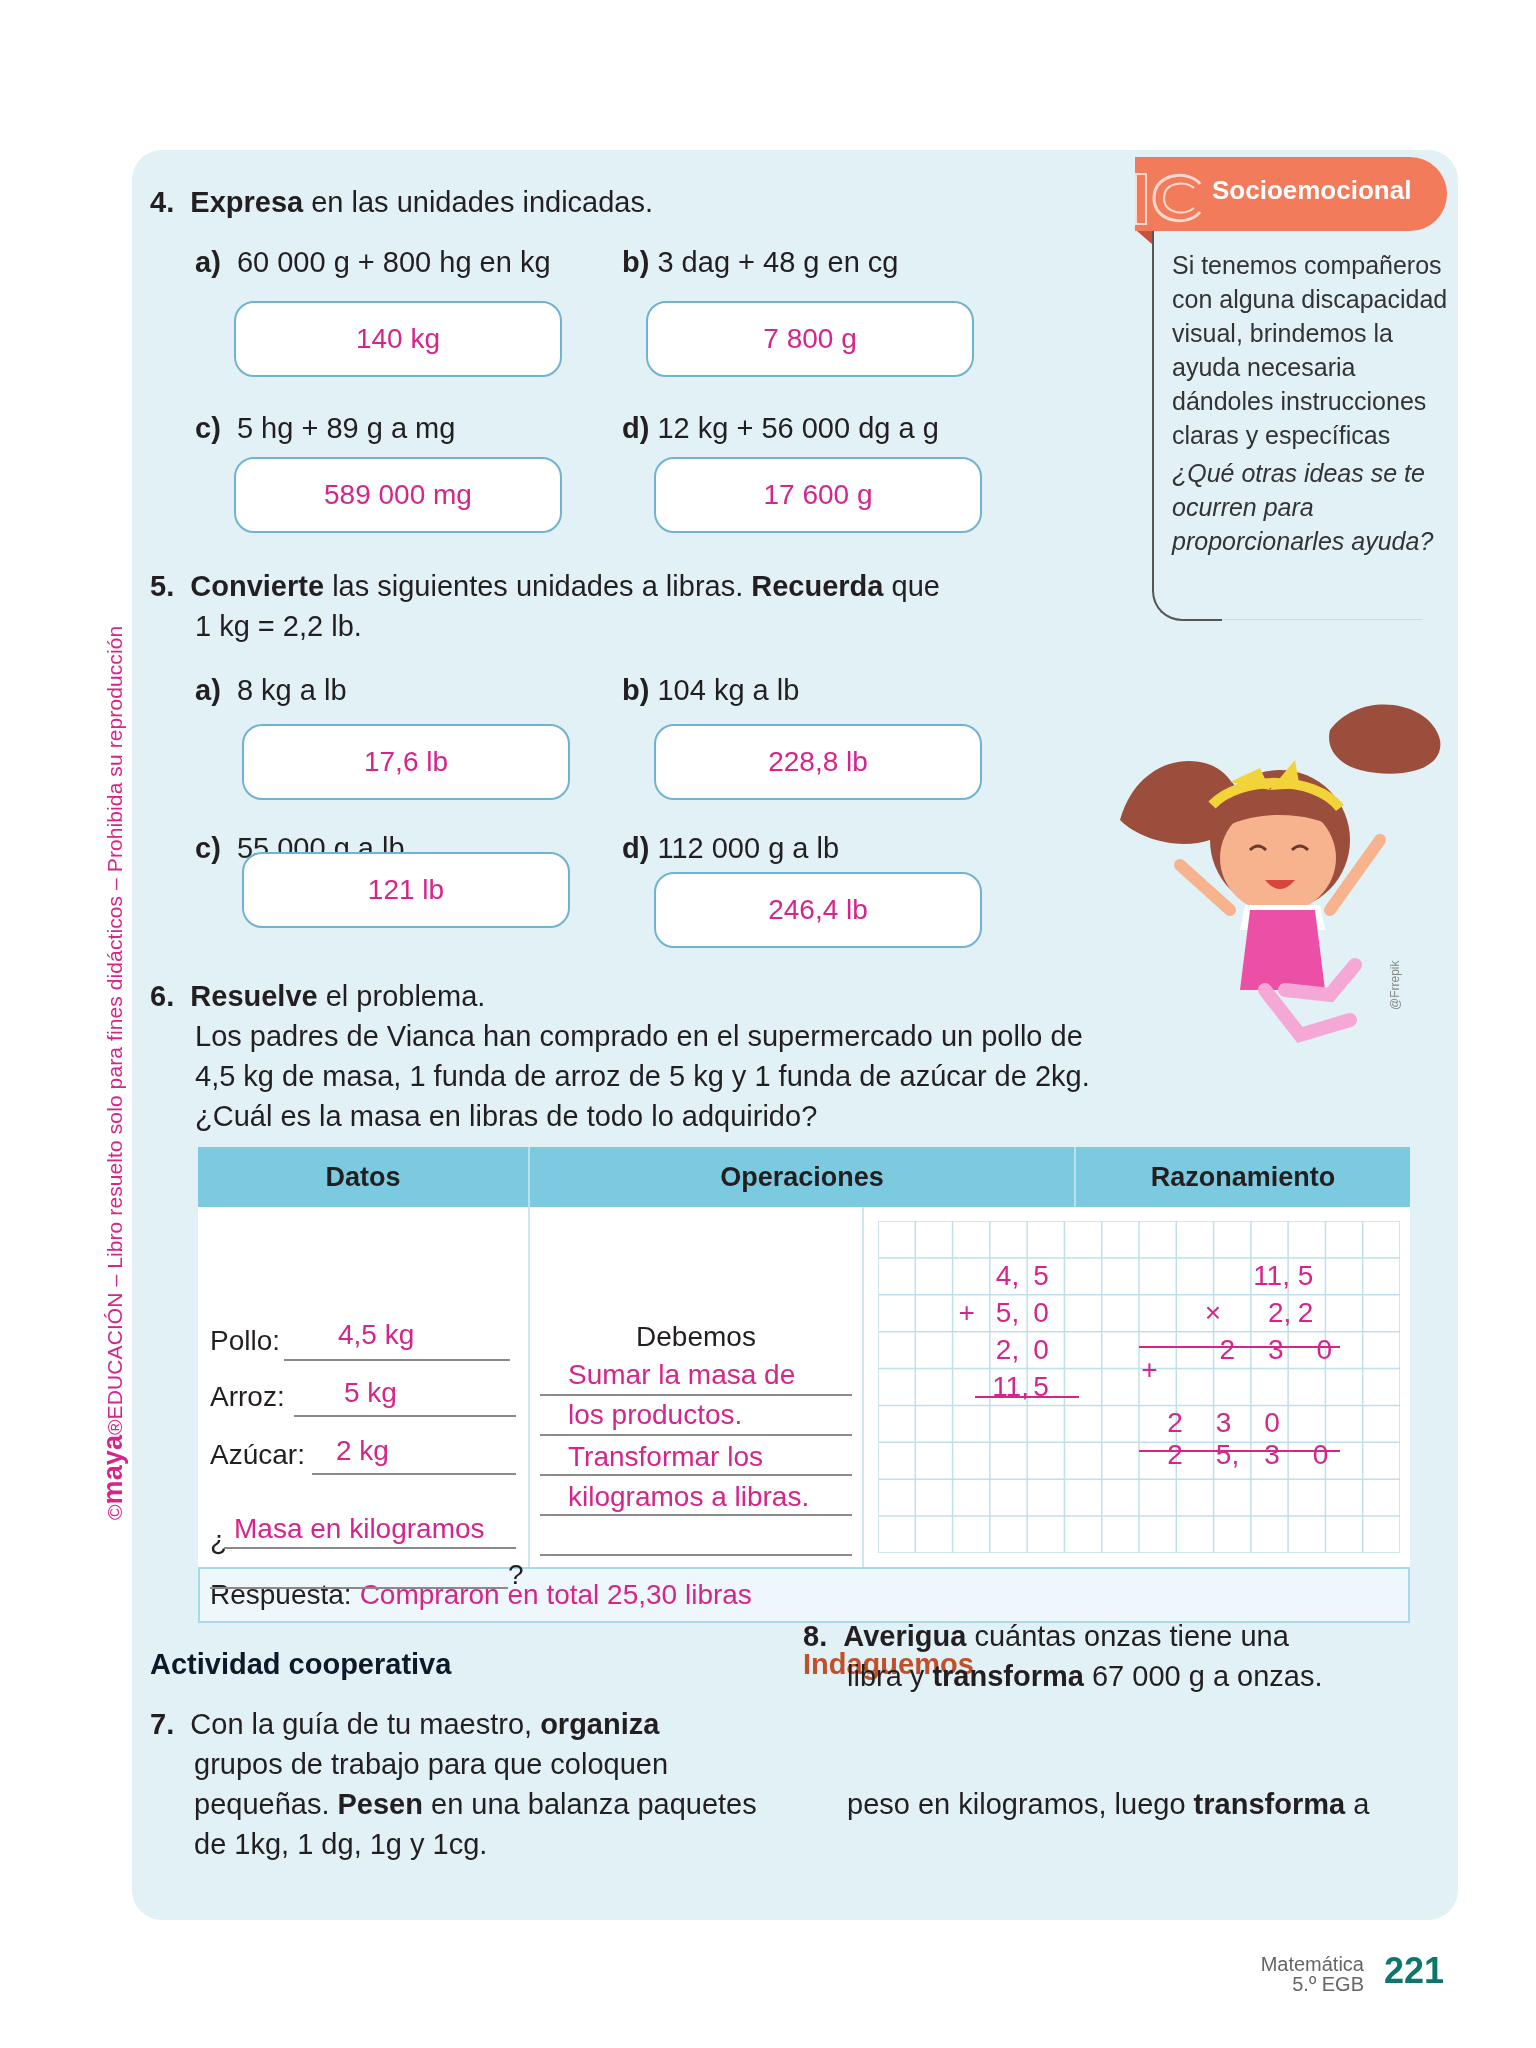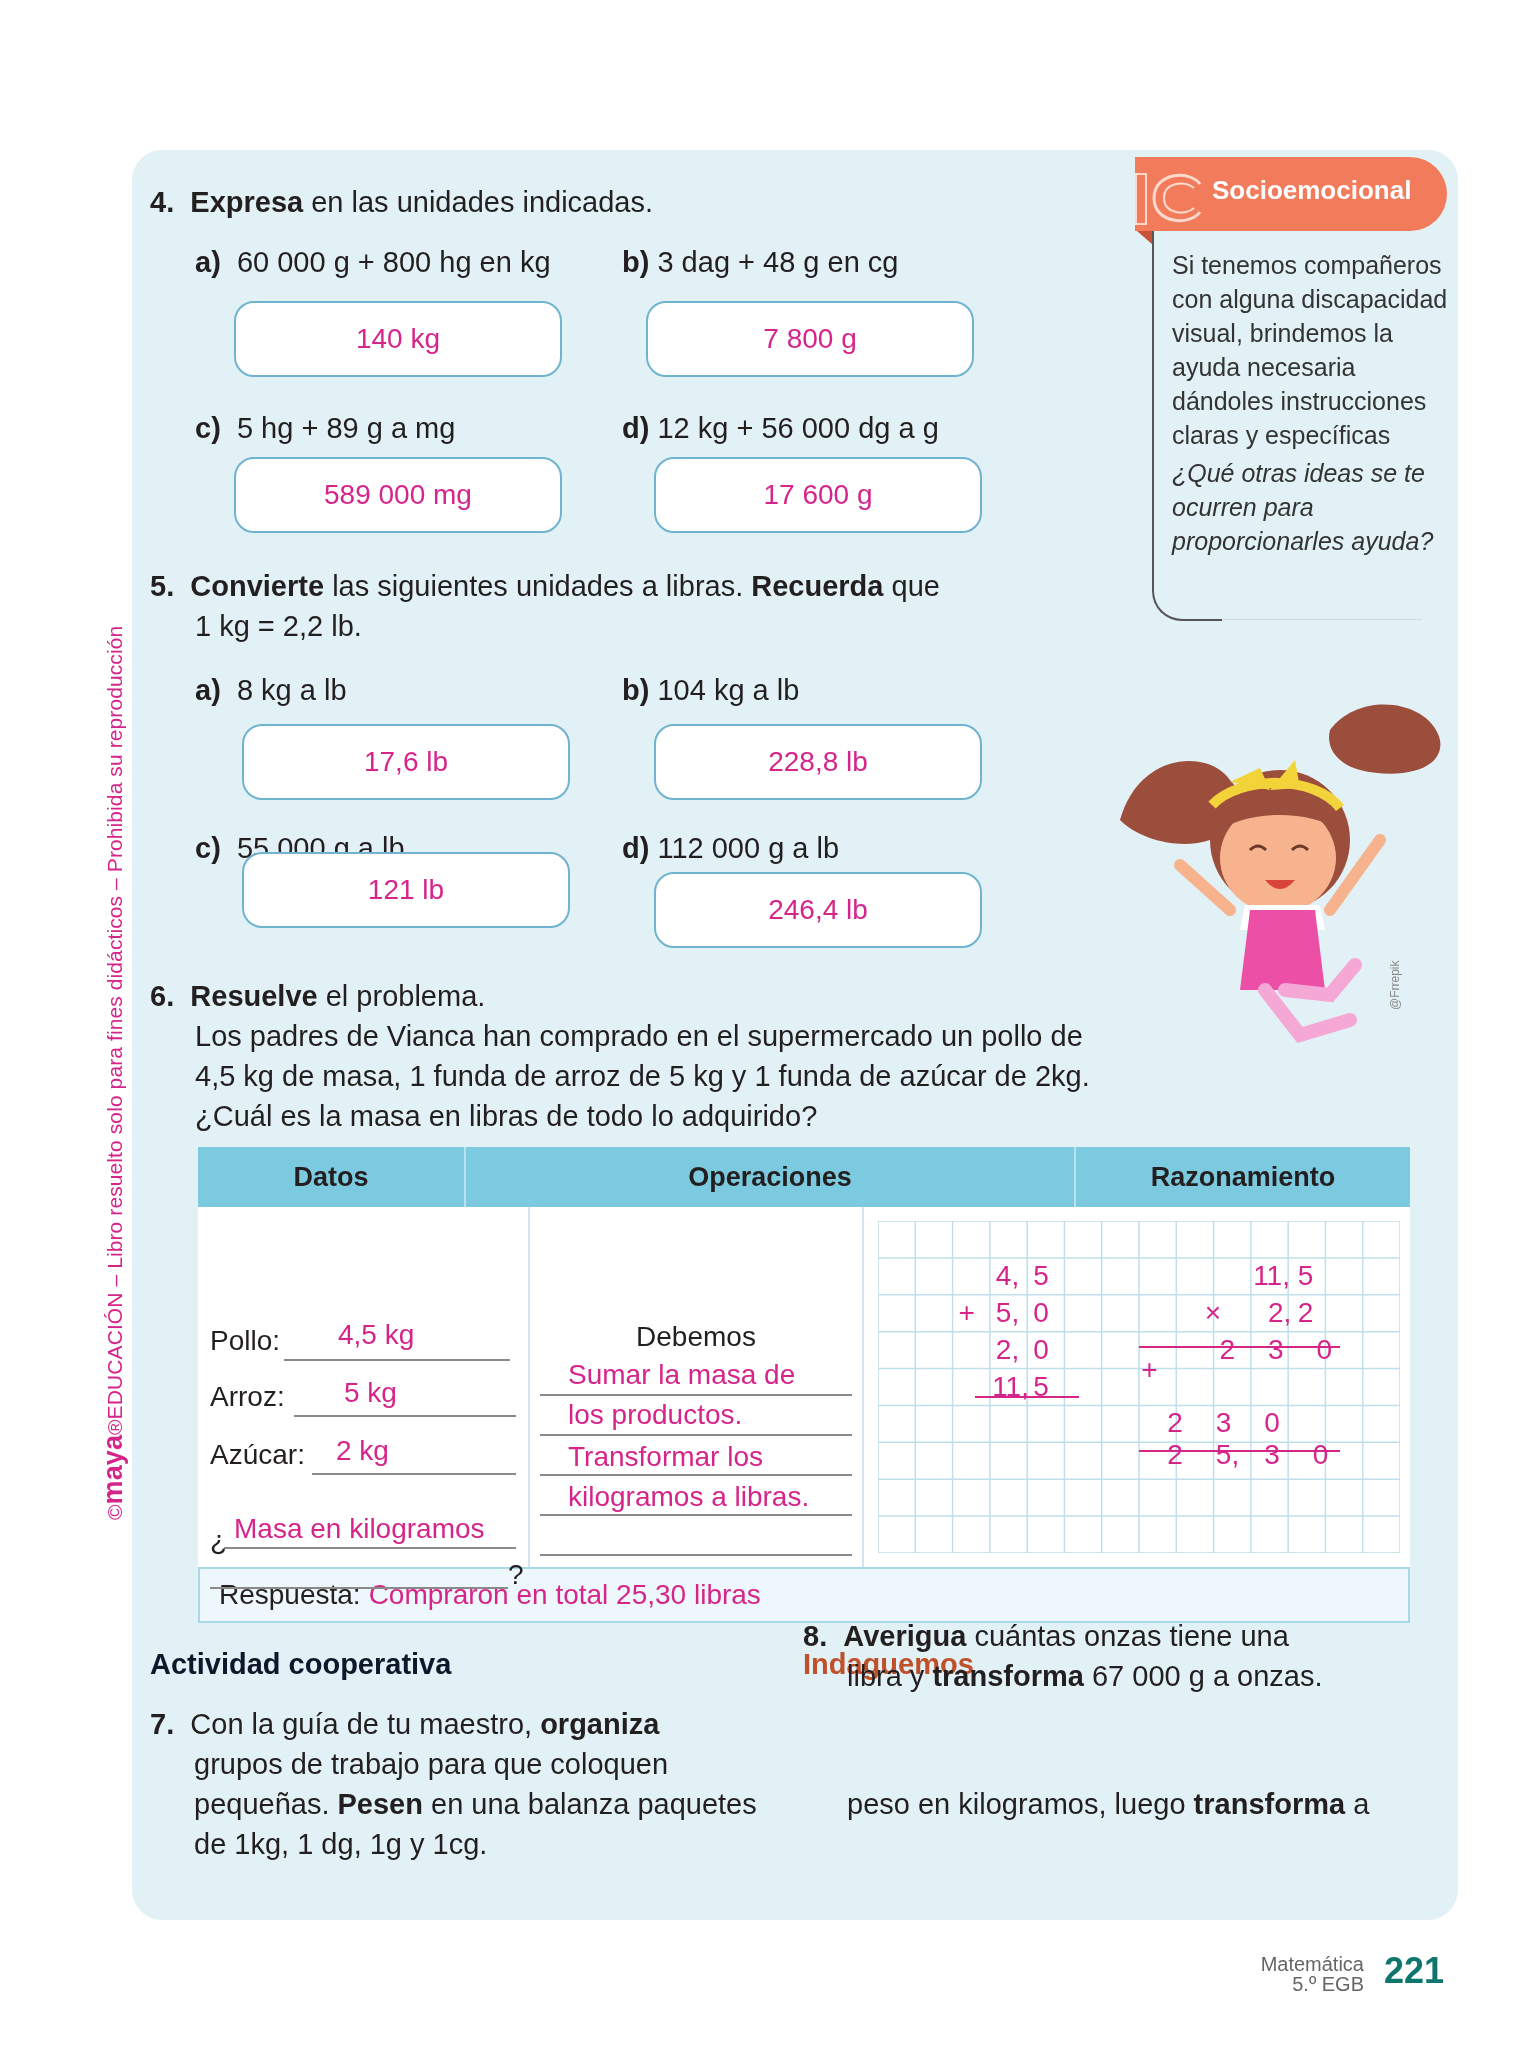--- a/index.html
+++ b/index.html
@@ -62,21 +62,21 @@
   .tbl { position: absolute; left: 198px; top: 1147px; width: 1212px; }
   .thead { display: flex; height: 60px; background: #7ccadf; }
   .th { display: flex; align-items: center; justify-content: center; font-weight: bold; font-size: 27px; color: #231f20; border-right: 2px solid #b9e1ec; }
   .th:last-child { border-right: none; }
   .tbody { display: flex; height: 360px; background: #ffffff; }
   .col-datos { width: 332px; border-right: 2px solid #cfe6ee; position: relative; }
   .col-razon { width: 334px; border-right: 2px solid #cfe6ee; position: relative; }
   .col-ops { flex: 1; position: relative; }
   .resp {
     height: 56px; background: #eef7fb; border: 2px solid #a9d8e6; display: flex; align-items: center;
-    padding-left: 19px; font-size: 28px;
+    padding-left: 10px; font-size: 28px;
   }
   .resp .val { color: #d6258a; margin-left: 8px; }
 
   .field { position: absolute; font-size: 28px; color: #231f20; }
   .uline { position: absolute; height: 2px; background: #8a8a8a; }
   .hand { position: absolute; color: #d6258a; font-size: 28px; white-space: nowrap; }
 
   .grid { position: absolute; left: 14px; top: 14px; }
   .op { position: absolute; color: #d6258a; font-size: 28px; }
   .opline { position: absolute; height: 2px; background: #d6258a; }
@@ -172,21 +172,21 @@
 
 <div class="q" style="left:150px; top:976px;">
   <span class="num">6.</span>&nbsp;&nbsp;<b>Resuelve</b><span> el problema.</span>
 </div>
 <div class="q" style="left:195px; top:1016px;">Los padres de Vianca han comprado en el supermercado un pollo de</div>
 <div class="q" style="left:195px; top:1056px;">4,5 kg de masa,  1 funda de arroz de 5 kg y 1 funda de azúcar de 2kg.</div>
 <div class="q" style="left:195px; top:1096px;">¿Cuál es la masa en libras de todo lo adquirido?</div>
 
 <div class="tbl">
   <div class="thead">
-    <div class="th" style="width:268px;">Datos</div>
+    <div class="th" style="width:332px;">Datos</div>
     <div class="th" style="flex:1;">Operaciones</div>
     <div class="th" style="width:334px;">Razonamiento</div>
   </div>
   <div class="tbody">
     <div class="col-datos">
       <div class="field" style="left:12px; top:118px;">Pollo:</div>
       <div class="uline" style="left:86px; top:152px; width:226px;"></div>
       <div class="hand" style="left:140px; top:112px;">4,5 kg</div>
 
       <div class="field" style="left:12px; top:174px;">Arroz:</div>

